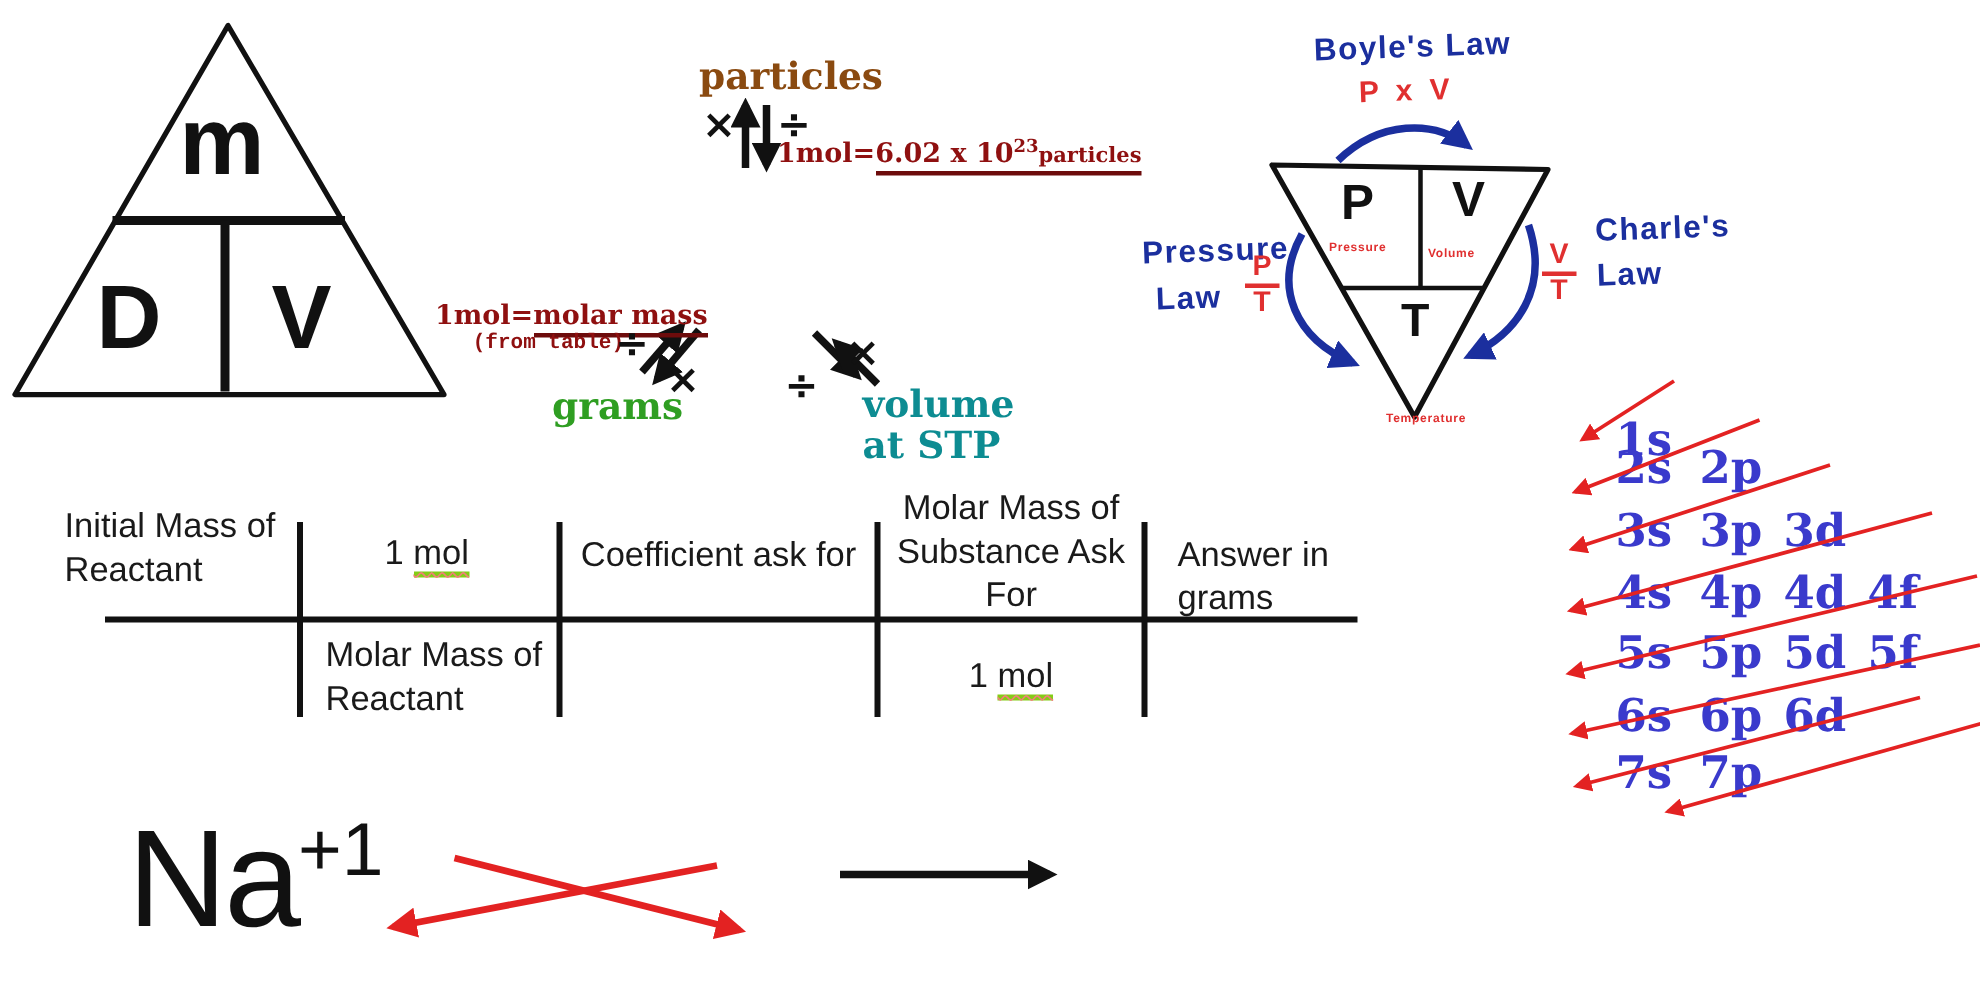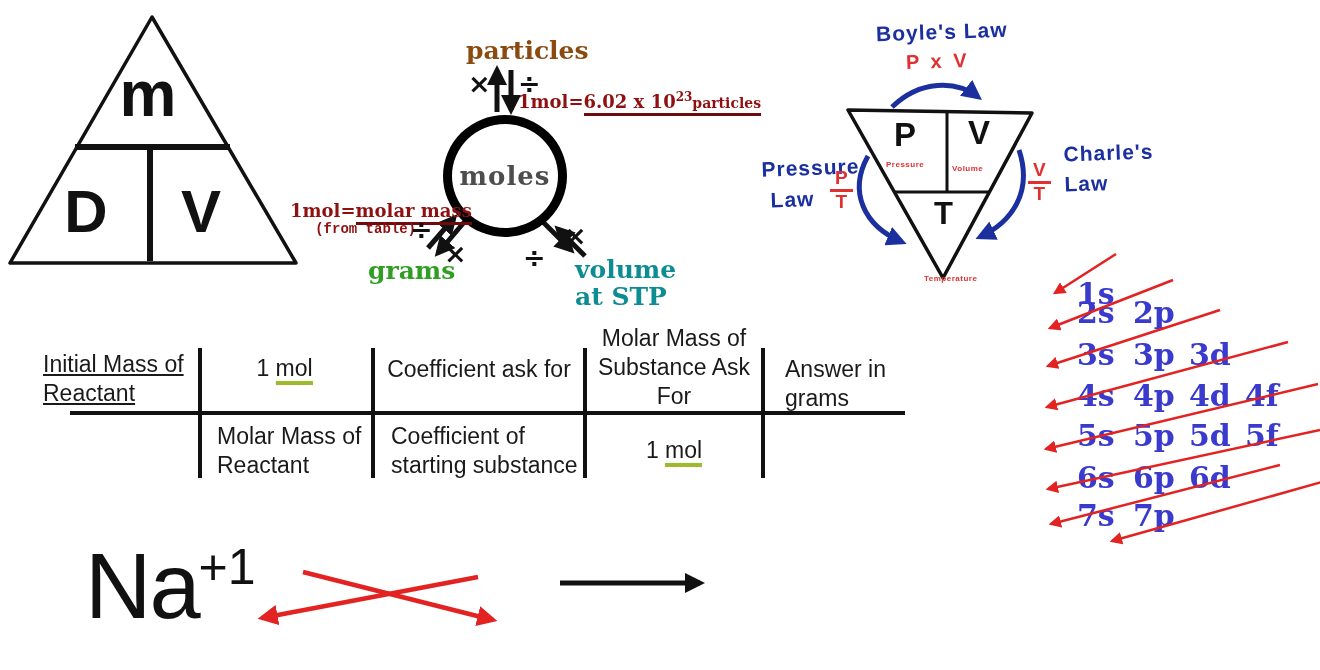--- a/index.html
+++ b/index.html
@@ -58,23 +58,20 @@
         </marker>
       </defs>
       <line x1="217" y1="102" x2="217" y2="60" stroke="#111" stroke-width="5" marker-end="url(#mK)"></line>
       <line x1="231" y1="60" x2="231" y2="100" stroke="#111" stroke-width="5" marker-end="url(#mK)"></line>
       <line x1="148" y1="238" x2="174" y2="208" stroke="#111" stroke-width="5" marker-end="url(#mK)"></line>
       <line x1="186" y1="210" x2="158" y2="243" stroke="#111" stroke-width="5" marker-end="url(#mK)"></line>
       <line x1="263" y1="212" x2="291" y2="240" stroke="#111" stroke-width="5" marker-end="url(#mK)"></line>
       <line x1="305" y1="246" x2="278" y2="219" stroke="#111" stroke-width="5" marker-end="url(#mK)"></line>
     </svg>
 
-    <div class="molecircle abs" style="left:163px;top:105px;width:106px;height:104px;">
-      <span class="serifb moles-label">moles</span>
-    </div>
 
     <div class="abs serifb" style="left:186px;top:26px;font-size:25px;color:#8a4a10;">particles</div>
 
     <div class="abs op" style="left:188px;top:60px;">×</div>
     <div class="abs op" style="left:238px;top:60px;">÷</div>
 
     <div class="abs serifb eq" style="left:238px;top:80px;">
       <span>1mol=</span><span class="u"><span>6.02 x 10</span><sup>23</sup><span class="small">particles</span></span>
     </div>
 
@@ -166,34 +163,32 @@
     </svg>
   </div>
 
   <div class="abs" style="left:20px;top:300px;width:900px;height:190px;">
     <div class="abs bar" style="left:50px;top:111px;width:835px;height:4px;"></div>
     <div class="abs bar" style="left:178px;top:48px;width:4px;height:130px;"></div>
     <div class="abs bar" style="left:351px;top:48px;width:4px;height:130px;"></div>
     <div class="abs bar" style="left:563px;top:48px;width:4px;height:130px;"></div>
     <div class="abs bar" style="left:741px;top:48px;width:4px;height:130px;"></div>
 
-    <div class="abs tb" style="left:23px;top:50px;width:152px;text-decoration:underline;">Initial Mass of
+    <div class="abs tb" style="left:23px;top:36px;width:152px;">Initial Mass of
 Reactant</div>
     <div class="abs tb" style="left:178px;top:54px;width:173px;text-align:center;"><span>1 </span><span class="molu">mol</span></div>
     <div class="abs tb" style="left:355px;top:55px;width:208px;text-align:center;">Coefficient ask for</div>
     <div class="abs tb" style="left:567px;top:24px;width:174px;text-align:center;">Molar Mass of
 Substance Ask
 For</div>
     <div class="abs tb" style="left:765px;top:55px;width:130px;">Answer in
 grams</div>
 
     <div class="abs tb" style="left:197px;top:122px;">Molar Mass of
 Reactant</div>
-    <div class="abs tb" style="left:371px;top:122px;">Coefficient of
-starting substance</div>
     <div class="abs tb" style="left:567px;top:136px;width:174px;text-align:center;"><span>1 </span><span class="molu">mol</span></div>
   </div>
 
   <div class="abs" style="left:60px;top:528px;width:960px;height:140px;">
     <div class="abs ion" style="left:25px;top:8px;">
       <span>Na</span><span class="sup">+1</span>
     </div>
 
     <svg class="abs" style="left:0;top:0;" width="960" height="140">
       <defs>

